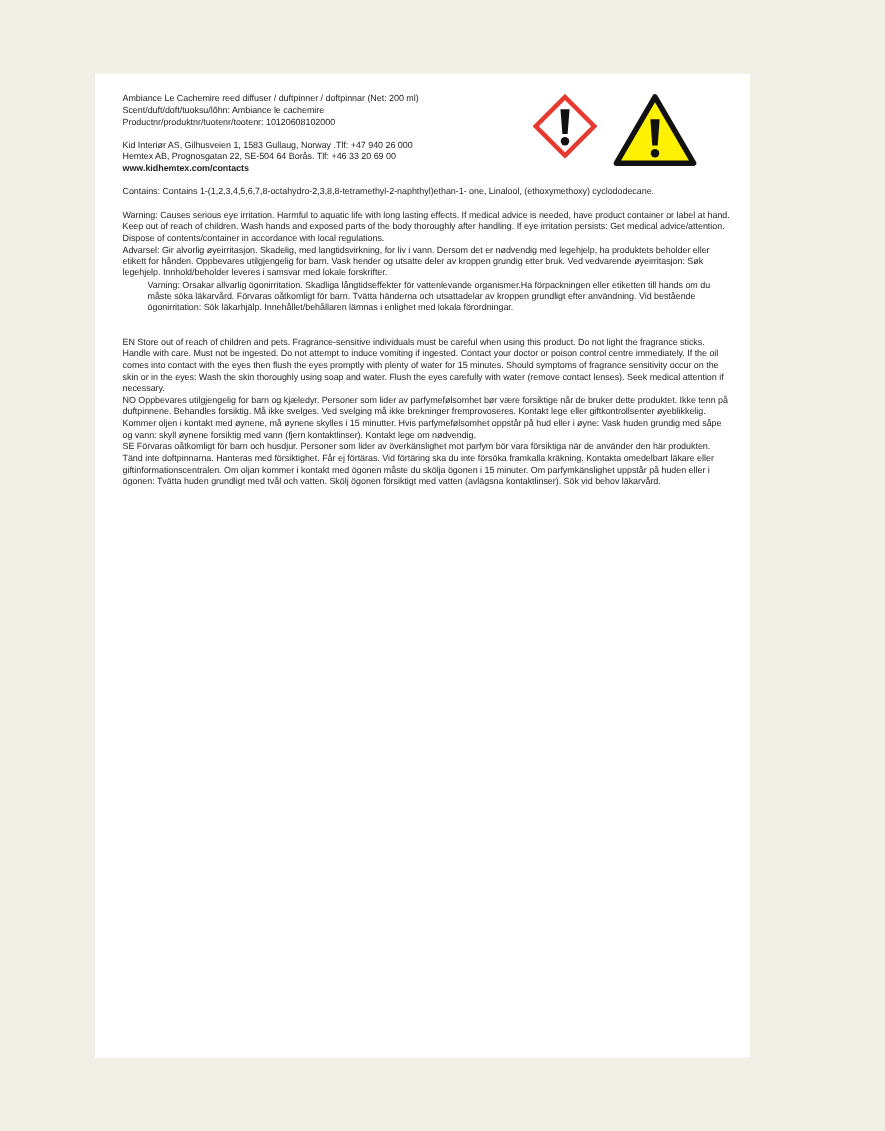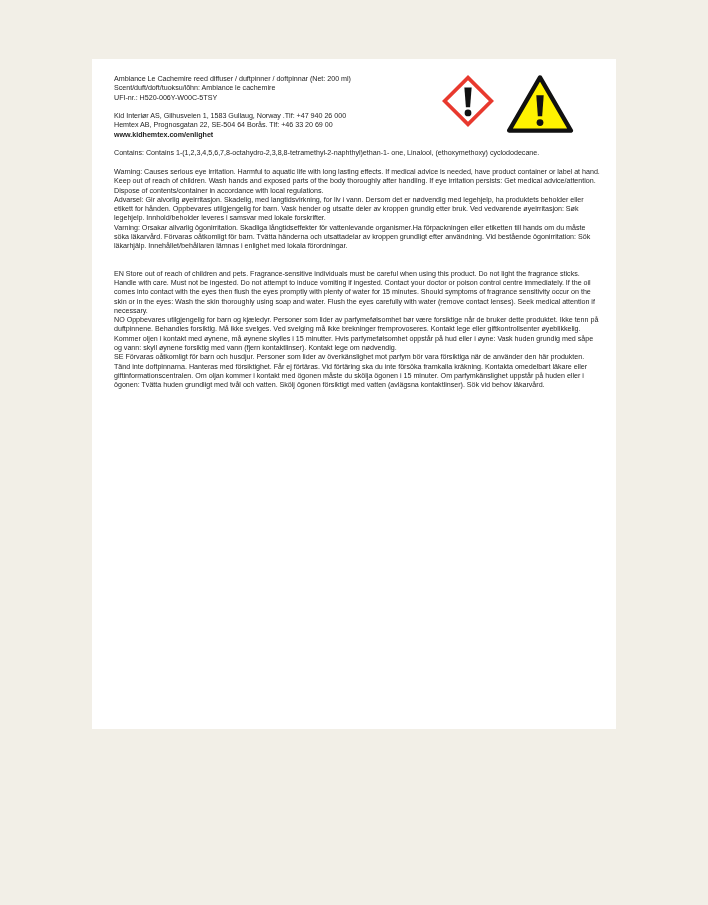--- a/index.html
+++ b/index.html
@@ -10,44 +10,45 @@
       width: 708px;
       height: 905px;
       background: #f2efe7;
       position: relative;
       overflow: hidden;
       font-family: "Liberation Sans", sans-serif;
       color: #1e1e1e;
     }
     .page {
       position: absolute;
-      left: 92px;
+      left: 76px;
       top: 59px;
       width: 524px;
-      height: 670px;
+      height: 787px;
       background: #ffffff;
       text-decoration: underline;
     }
     .content {
       position: absolute;
       left: 22px;
       top: 16px;
       width: 486px;
       font-size: 7.15px;
       line-height: 9.3px;
       letter-spacing: -0.02px;
     }
     .content p {
       margin: 0;
     }
     .block {
       margin-bottom: 9.3px;
     }
     .block.gap-big {
       margin-bottom: 18px;
+      margin-left: 20px;
     }
     .bold {
       font-weight: bold;
     }
     .pictograms {
       position: absolute;
       left: 350px;
       top: 13px;
       width: 170px;
       height: 70px;
@@ -84,27 +85,27 @@
       <circle cx="55" cy="78" r="5.5" fill="#111111"></circle>
     </svg>
   </div>
 
   <div class="content">
 
     <p class="block">Ambiance Le Cachemire reed diffuser / duftpinner / doftpinnar (Net: 200 ml)</p>
 
     <div class="block">
       <p>Scent/duft/doft/tuoksu/lõhn: Ambiance le cachemire</p>
-      <p>UFI-nr.: H520-006Y-W00C-5TSY</p>
+      <p>Productnr/produktnr/tuotenr/tootenr: 10120608102000</p>
     </div>
 
     <div class="block">
       <p>Kid Interiør AS, Gilhusveien 1, 1583 Gullaug, Norway .Tlf: +47 940 26 000</p>
       <p>Hemtex AB, Prognosgatan 22, SE-504 64 Borås. Tlf: +46 33 20 69 00</p>
-      <p class="bold">www.kidhemtex.com/enlighet</p>
+      <p class="bold">www.kidhemtex.com/contacts</p>
     </div>
 
     <div class="block">
       <p>Contains: Contains 1-(1,2,3,4,5,6,7,8-octahydro-2,3,8,8-tetramethyl-2-naphthyl)ethan-1- one, Linalool, (ethoxymethoxy) cyclododecane.</p>
     </div>
 
     <p class="block">Warning: Causes serious eye irritation. Harmful to aquatic life with long lasting effects. If medical advice is needed, have product container or label at hand. Keep out of reach of children. Wash hands and exposed parts of the body thoroughly after handling. If eye irritation persists: Get medical advice/attention. Dispose of contents/container in accordance with local regulations.</p>
     <p class="block">Advarsel: Gir alvorlig øyeirritasjon. Skadelig, med langtidsvirkning, for liv i vann. Dersom det er nødvendig med legehjelp, ha produktets beholder eller etikett for hånden. Oppbevares utilgjengelig for barn. Vask hender og utsatte deler av kroppen grundig etter bruk. Ved vedvarende øyeirritasjon: Søk legehjelp. Innhold/beholder leveres i samsvar med lokale forskrifter.</p>
     <p class="block gap-big">Varning: Orsakar allvarlig ögonirritation. Skadliga långtidseffekter för vattenlevande organismer.Ha förpackningen eller etiketten till hands om du måste söka läkarvård. Förvaras oåtkomligt för barn. Tvätta händerna och utsattadelar av kroppen grundligt efter användning. Vid bestående ögonirritation:  Sök läkarhjälp. Innehållet/behållaren lämnas i enlighet med lokala förordningar.</p>
 

